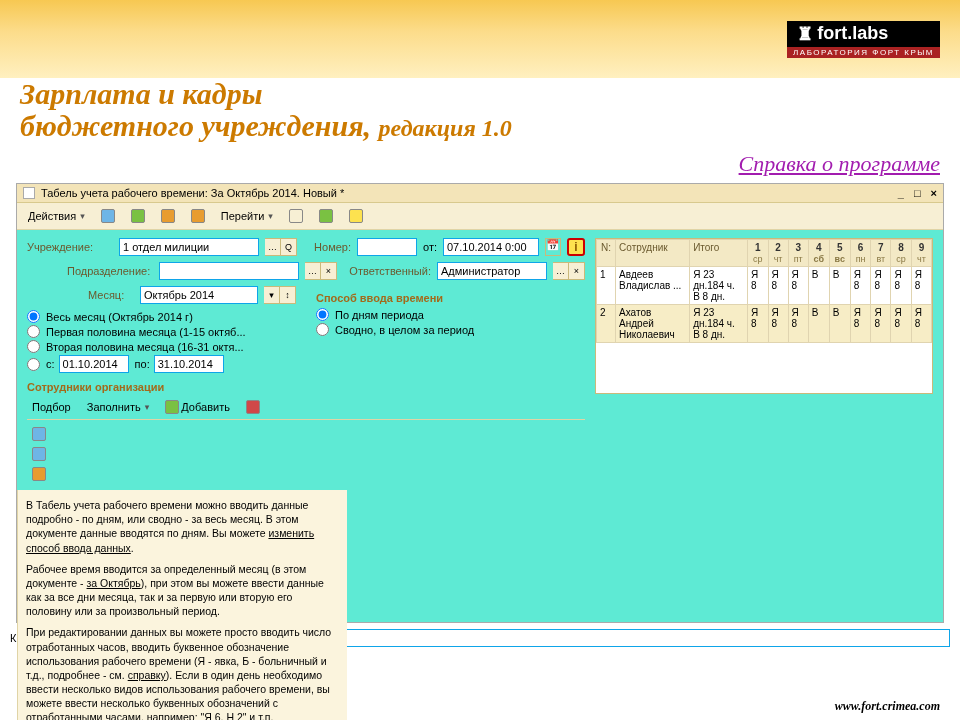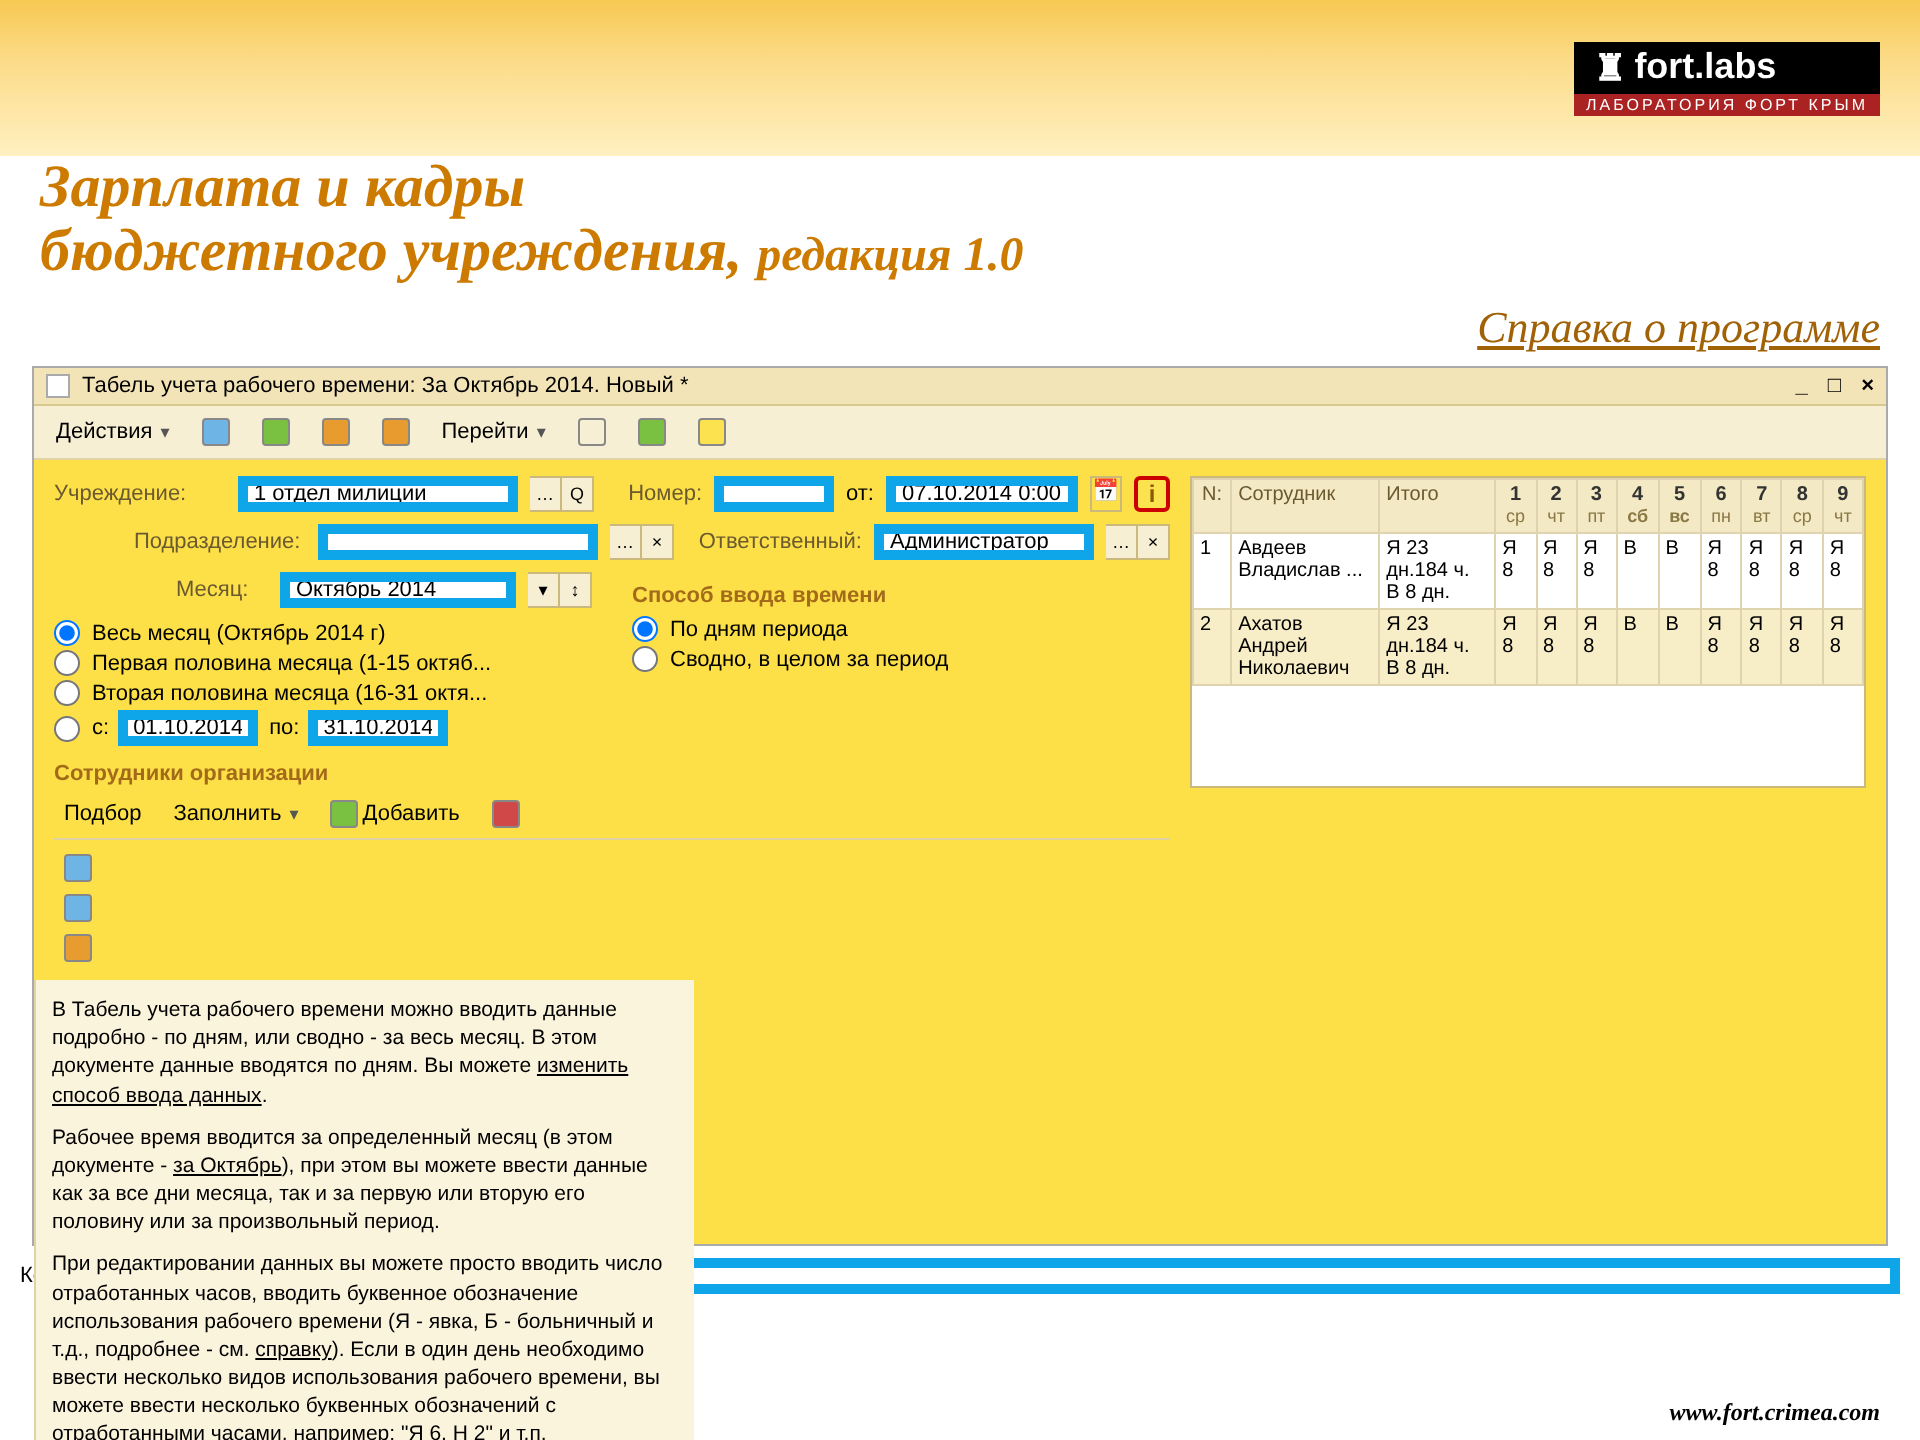--- a/index.html
+++ b/index.html
@@ -7,42 +7,42 @@
   .orange-banner { background: linear-gradient(to bottom, #f7c852 0%, #fcdc8a 40%, #fff0c0 100%); height: 78px; display: flex; align-items: center; padding: 0 20px; }
   .logo-1c { width: 68px; height: 48px; display: flex; align-items: center; justify-content: center; }
   .logo-1c svg { width: 68px; height: 38px; }
   .fl-logo { margin-left: auto; text-align: center; }
   .fl-logo .fl-top { background: #000; color: #fff; padding: 2px 10px; font-weight: bold; font-size: 18px; display: flex; align-items: center; }
   .fl-logo .fl-top .tower { color: #fff; font-size: 18px; margin-right: 4px; }
   .fl-logo .fl-bot { background: #aa2222; color: #fff; font-size: 8px; padding: 1px 6px; letter-spacing: 1.5px; }
   .title-area { padding: 0px 20px 6px 20px; }
   .title-area h1 { color: #cc7a00; font-family: Georgia, serif; font-style: italic; font-weight: bold; font-size: 30px; line-height: 1.05; }
   .title-area h1 .ed { font-size: 24px; }
-  .sub-link { text-align: right; font-family: Georgia, serif; font-style: italic; font-size: 22px; color: #a16207; text-decoration: underline; padding: 4px 20px 2px 0; }
+  .sub-link { text-align: right; font-family: Georgia, serif; font-style: italic; font-size: 22px; color: #a21caf; text-decoration: underline; padding: 4px 20px 2px 0; }
   
-  .shot { margin: 4px 16px 0 16px; border: 1px solid #aaa; background: #fde047; position: relative; height: 440px; }
+  .shot { margin: 4px 16px 0 16px; border: 1px solid #aaa; background: #5eead4; position: relative; height: 440px; }
   .titlebar { background: #f3e4b8; padding: 3px 6px; display: flex; align-items: center; border-bottom: 1px solid #d8c98e; font-size: 11px; }
   .titlebar .tb-icon { width: 12px; height: 12px; border: 1px solid #aaa; margin-right: 6px; background: #fff; }
   .titlebar .wc { margin-left: auto; display: flex; gap: 10px; }
   .titlebar .wc span { cursor: pointer; font-weight: bold; }
   .toolbar { background: #f7efd4; padding: 3px 6px; display: flex; align-items: center; gap: 6px; border-bottom: 1px solid #e0d4a6; }
   .tbtn { border: 1px solid transparent; padding: 2px 4px; cursor: pointer; display: flex; align-items: center; gap: 2px; font-size: 11px; }
   .ico { width: 14px; height: 14px; display: inline-block; border: 1px solid #888; border-radius: 2px; }
   .ico.blue { background: #6eb5e6; }
   .ico.green { background: #7ac142; }
   .ico.red { background: #d04848; }
   .ico.orange { background: #e89c2f; }
   .ico.yellow { background: #fde24f; }
   .ddarrow::after { content: '▾'; margin-left: 2px; font-size: 9px; color: #555; }
   .form-area { padding: 8px 10px 6px 10px; display: flex; gap: 10px; }
   .form-left { flex: 1; }
   .form-right { width: 330px; background: #fbf4dd; padding: 8px; font-size: 10.5px; line-height: 1.35; border-left: 1px solid #e0d4a6; position: relative; }
   .row { display: flex; align-items: center; gap: 6px; margin-bottom: 6px; font-size: 11px; justify-content: flex-end; }
   .lbl { width: 86px; color: #6b5a2f; }
-  .inp { border: 5px solid #0ea5e9; background: #fff; padding: 1px 3px; height: 18px; font-size: 11px; }
+  .inp { border: 1px solid #0ea5e9; background: #fff; padding: 1px 3px; height: 18px; font-size: 11px; }
   .inp.sm { width: 110px; }
   .inp.md { width: 140px; }
   .sel-btns { display: flex; }
   .sel-btns .b { width: 16px; height: 18px; border: 1px solid #cab97a; border-left: none; background: #f7efd4; font-size: 9px; text-align: center; line-height: 16px; cursor: pointer; }
   .section-lbl { color: #a36a1a; font-weight: bold; margin: 6px 0 4px 0; font-size: 11px; }
   .radio-row { display: flex; align-items: center; gap: 4px; margin: 2px 0; font-size: 11px; }
   .radio-row input { margin-right: 2px; }
   .two-col { display: flex; gap: 20px; }
   .two-col > div { flex: 1; }
   .emp-toolbar { display: flex; align-items: center; gap: 6px; margin: 4px 0; font-size: 11px; border-bottom: 1px solid #e0d4a6; padding-bottom: 2px; }

